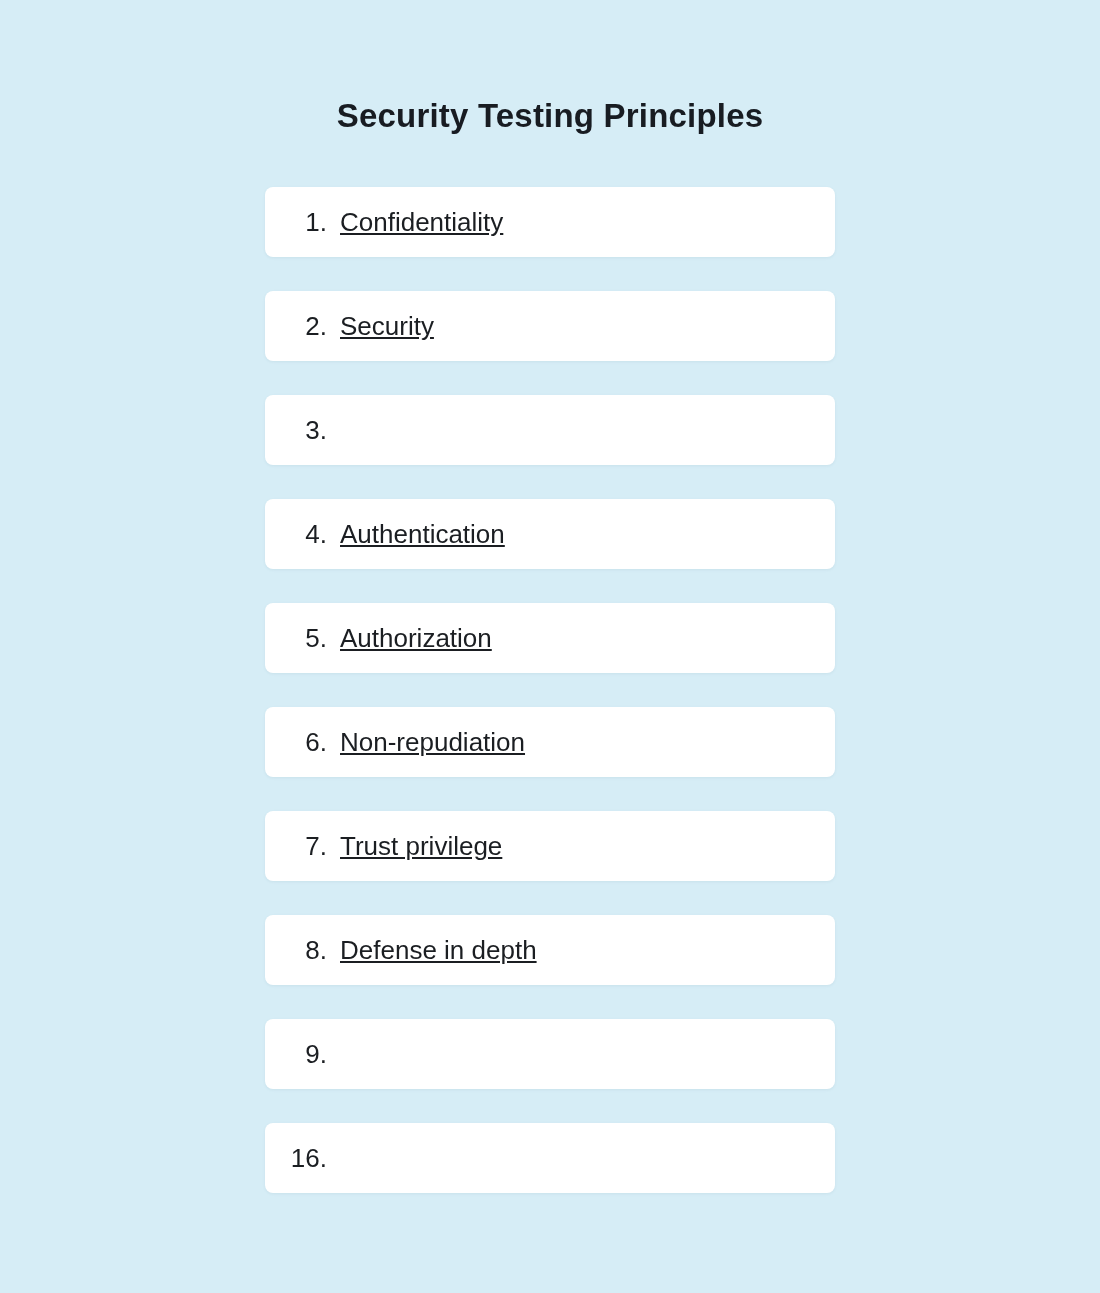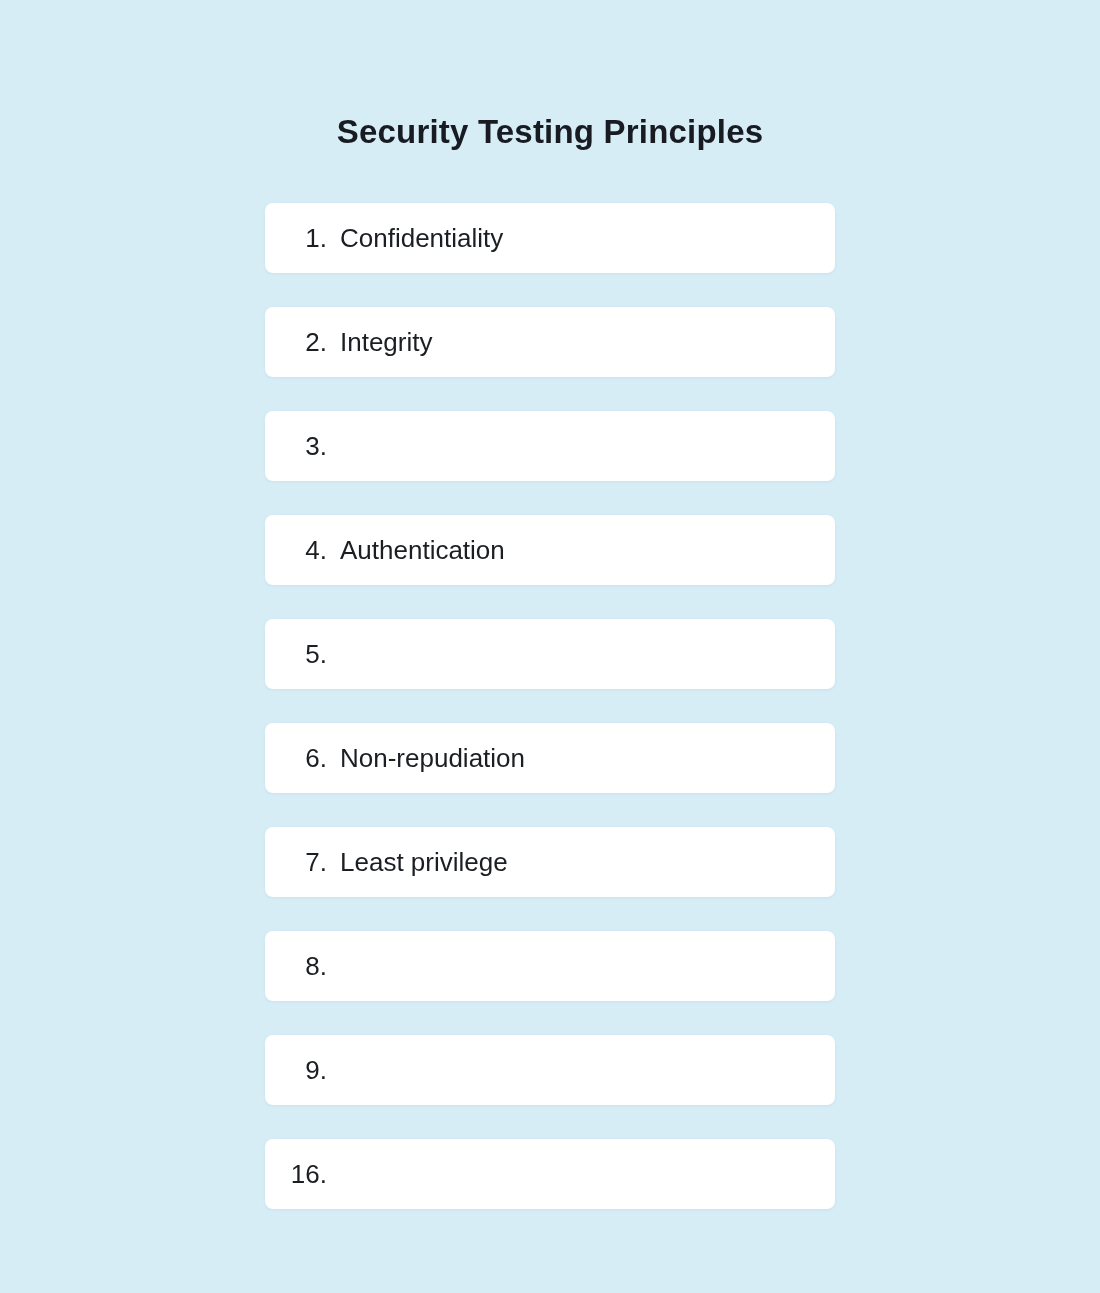--- a/index.html
+++ b/index.html
@@ -12,21 +12,21 @@
     background: #d6edf6;
     font-family: "Liberation Sans", sans-serif;
   }
   .canvas {
     width: 1100px;
     height: 1293px;
     overflow: hidden;
     box-sizing: border-box;
   }
   .page-title {
-    margin: 16px;
+    margin: 0;
     padding-top: 97px;
     text-align: center;
     font-size: 33px;
     font-weight: 700;
     letter-spacing: 0.2px;
     color: #181c22;
   }
   .principles-list {
     list-style: none;
     margin: 52px auto 0 auto;
@@ -51,57 +51,60 @@
   .num {
     flex: none;
     width: 44px;
     text-align: right;
     margin-right: 13px;
     font-weight: 400;
   }
   .label {
     flex: 1;
     white-space: nowrap;
+    text-decoration: underline;
   }
 </style>
 </head>
 <body>
 
 <div class="canvas">
   <h1 class="page-title">Security Testing Principles</h1>
 
   <ol class="principles-list">
     <li class="card">
       <span class="num">1.</span>
       <span class="label">Confidentiality</span>
     </li>
     <li class="card">
       <span class="num">2.</span>
-      <span class="label">Integrity</span>
+      <span class="label">Security</span>
     </li>
     <li class="card">
       <span class="num">3.</span>
     </li>
     <li class="card">
       <span class="num">4.</span>
       <span class="label">Authentication</span>
     </li>
     <li class="card">
       <span class="num">5.</span>
+      <span class="label">Authorization</span>
     </li>
     <li class="card">
       <span class="num">6.</span>
       <span class="label">Non-repudiation</span>
     </li>
     <li class="card">
       <span class="num">7.</span>
-      <span class="label">Least privilege</span>
+      <span class="label">Trust privilege</span>
     </li>
     <li class="card">
       <span class="num">8.</span>
+      <span class="label">Defense in depth</span>
     </li>
     <li class="card">
       <span class="num">9.</span>
     </li>
     <li class="card">
       <span class="num">16.</span>
     </li>
   </ol>
 </div>
 

